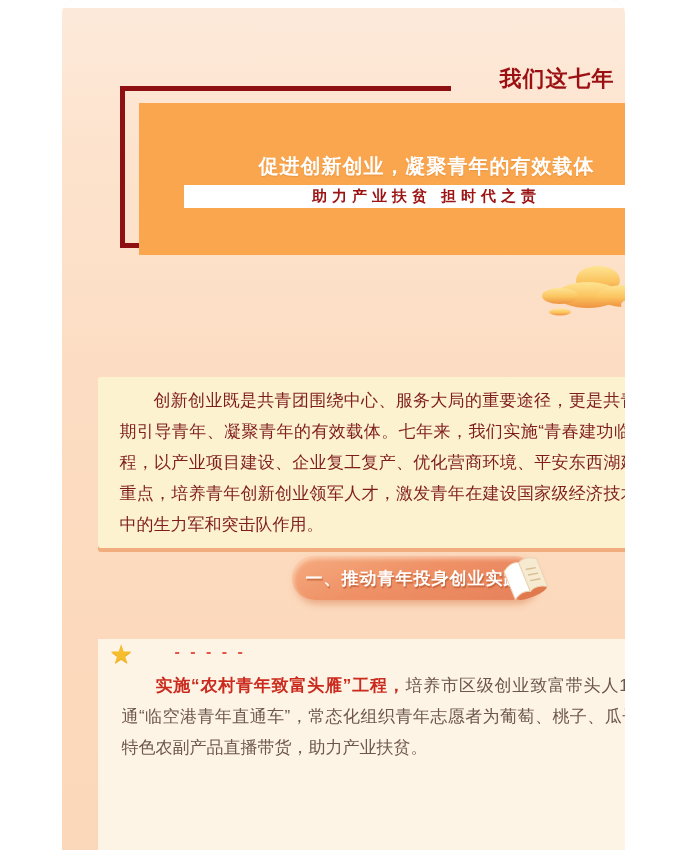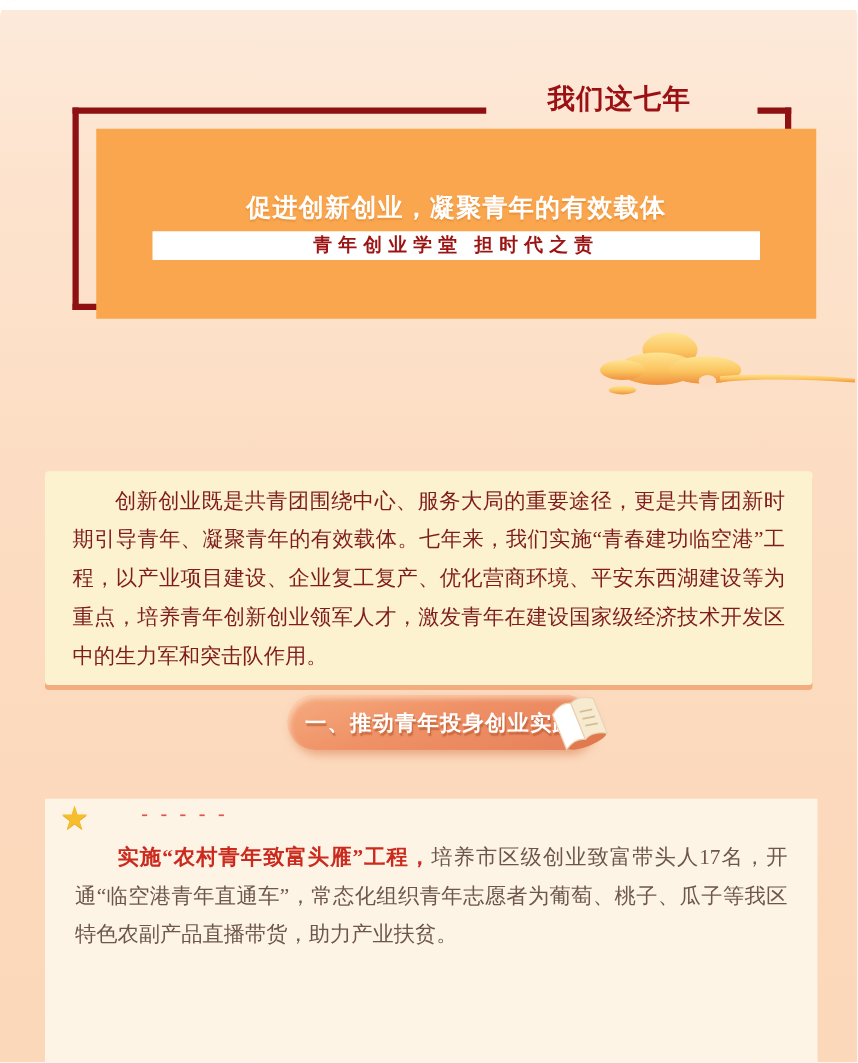--- a/index.html
+++ b/index.html
@@ -1,21 +1,21 @@
 <!DOCTYPE html>
 <html><head>
 <meta charset="utf-8">
 <style>
   html,body { margin:0; padding:0; background:#ffffff; }
   .canvas {
-    position:relative; width:686px; height:850px; overflow:hidden;
+    position:relative; width:563px; height:850px; overflow:hidden;
     margin:0 auto;
     background:linear-gradient(180deg,#fdeadb 0%, #fde3cd 18%, #fcddc3 45%, #fcd9bc 75%, #fcd8ba 100%);
     border-radius:14px 14px 0 0;
-    font-family:Liberation Serif, serif;
+    font-family:Liberation Sans, sans-serif;
   }
   .top-strip { position:absolute; left:0; top:0; width:100%; height:8px; background:#ffffff; z-index:9; }
 
   
   .fseg { position:absolute; background:#8e1013; z-index:1; }
   .fseg.top-left  { left:58px;  top:86px;  width:331px; height:5px; }
   .fseg.top-right { left:606px; top:86px;  width:27px;  height:5px; }
   .fseg.left      { left:58px;  top:86px;  width:5px;   height:162px; }
   .fseg.right     { left:628px; top:86px;  width:5px;   height:162px; }
   .fseg.bottom    { left:58px;  top:243px; width:575px; height:5px; }
@@ -92,21 +92,21 @@
   <div class="fseg top-right"></div>
   <div class="fseg left"></div>
   <div class="fseg right"></div>
   <div class="fseg bottom"></div>
 
   <div class="series-title">我们这七年</div>
 
   <div class="hero">
     <div class="hero-title">促进创新创业，凝聚青年的有效载体</div>
     <div class="hero-bar">
-      <span class="hero-subtitle">青年创业学堂 担时代之责</span>
+      <span class="hero-subtitle">助力产业扶贫 担时代之责</span>
     </div>
   </div>
 
   <svg class="cloud" viewBox="0 0 218 62" xmlns="http://www.w3.org/2000/svg">
     <defs>
       <linearGradient id="gcloud" x1="0" y1="0" x2="0" y2="1">
         <stop offset="0" stop-color="#fee493"></stop>
         <stop offset="0.55" stop-color="#fbc45f"></stop>
         <stop offset="1" stop-color="#ef9240"></stop>
       </linearGradient>

